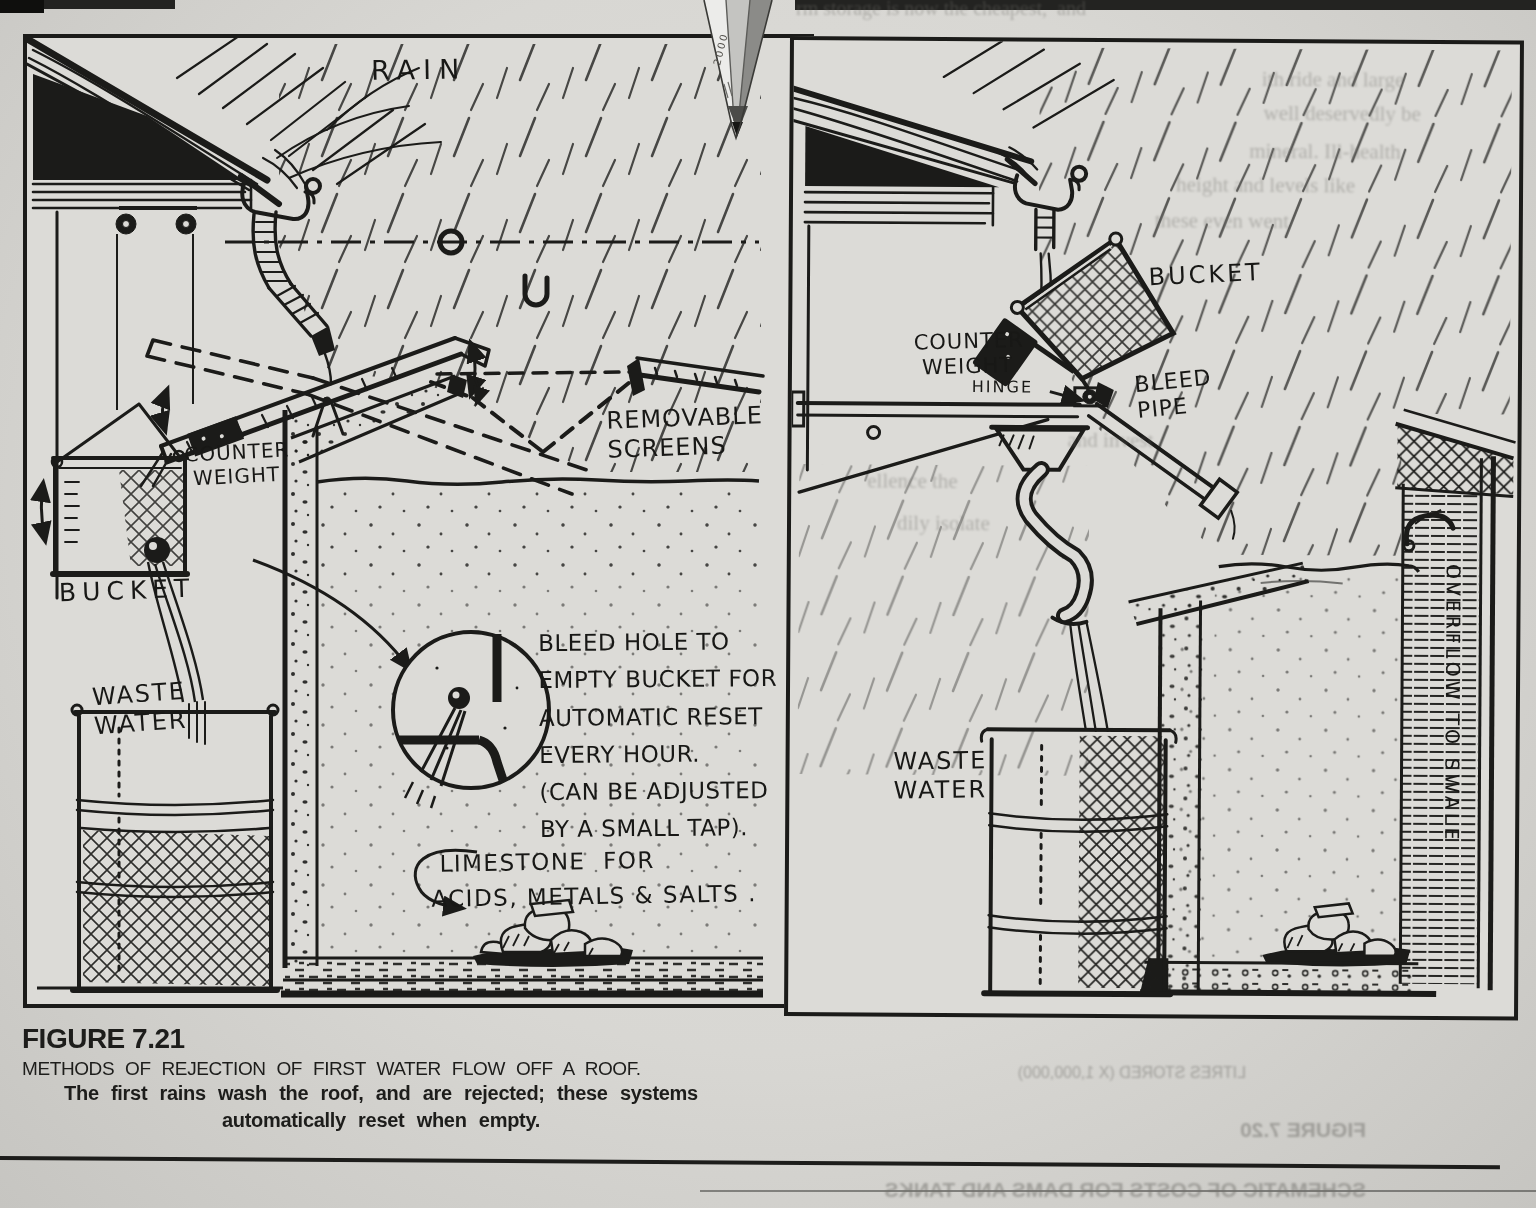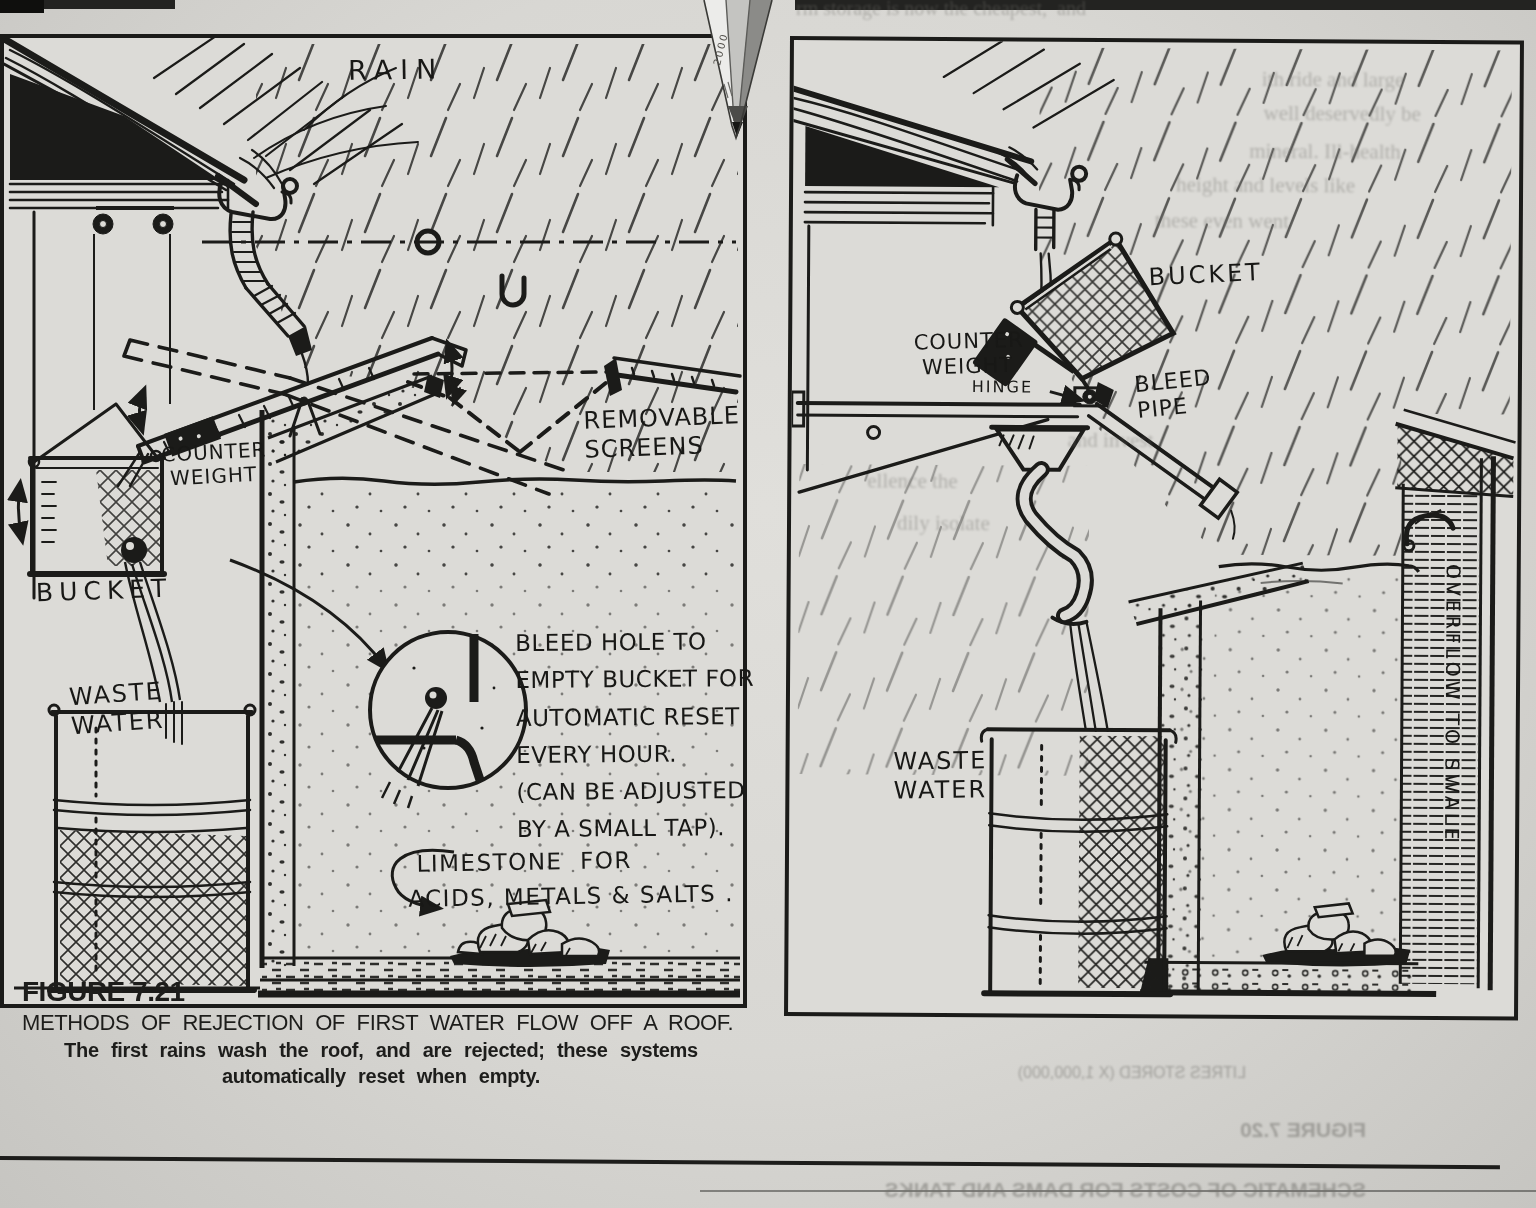--- a/index.html
+++ b/index.html
@@ -6,24 +6,24 @@
   .page{position:relative;width:1536px;height:1208px;overflow:hidden;
         background:radial-gradient(ellipse at 50% 42%, #e0dfdb 0%, #d8d7d3 55%, #c6c5c1 100%);
         font-family:"DejaVu Sans",sans-serif;}
   .edge-band{position:absolute;background:#232321;}
   .panel{position:absolute;border:4px solid #1b1b19;background:#dcdbd7;}
   .panel svg{position:absolute;left:0;top:0;}
   .hand{position:absolute;color:#181816;font-weight:500;white-space:pre;line-height:1.2;}
   .ghost{position:absolute;color:#6f6e69;font-family:"Liberation Serif",serif;
          opacity:.40;filter:blur(1.2px);white-space:pre;}
   .ghost-flip{transform:scaleX(-1);}
-  .caption{position:absolute;left:22px;top:976px;width:718px;color:#1d1d1b;
+  .caption{position:absolute;left:22px;top:1023px;width:718px;color:#1d1d1b;
            font-family:"Liberation Sans",sans-serif;}
   .cap-num{font-size:28px;font-weight:700;letter-spacing:-.5px;}
-  .cap-title{font-size:22px;font-weight:400;letter-spacing:-.4px;word-spacing:6px;line-height:1.22;margin-top:2px;}
+  .cap-title{font-size:19px;font-weight:400;letter-spacing:-.4px;word-spacing:6px;line-height:1.22;margin-top:2px;}
   .cap-sub{font-size:20px;font-weight:700;letter-spacing:-.3px;word-spacing:7px;line-height:1.33;margin-top:0;text-align:center;}
   .rule{position:absolute;background:#1d1d1b;}
   
   .lp-rain{left:344px;top:16px;font-size:27px;letter-spacing:8px;transform:rotate(-1deg);}
   .lp-screens{left:580px;top:366px;font-size:24px;letter-spacing:1px;transform:rotate(-2deg);}
   .lp-cw{left:158px;top:402px;font-size:20px;letter-spacing:1px;transform:rotate(-3deg);}
   .lp-bucket{left:32px;top:538px;font-size:25px;letter-spacing:6px;transform:rotate(-2deg);}
   .lp-ww{left:66px;top:642px;font-size:24px;letter-spacing:2px;transform:rotate(-4deg);}
   .lp-bleed{left:512px;top:586px;font-size:23px;letter-spacing:.5px;line-height:1.62;transform:rotate(-.5deg);}
   .lp-lime{left:404px;top:806px;font-size:23px;letter-spacing:1.5px;line-height:1.5;transform:rotate(-1deg);}
@@ -53,21 +53,21 @@
 <body>
 
 <div class="page">
 
   <div class="edge-band" style="left:0;top:0;width:175px;height:9px;"></div>
   <div class="edge-band" style="left:0;top:0;width:44px;height:13px;background:#0f0f0d;"></div>
   <div class="edge-band" style="left:795px;top:0;width:741px;height:10px;"></div>
 
   <div class="ghost g-top">rm storage is now the cheapest,  and</div>
 
-  <section class="panel" style="left:0;top:34px;width:739px;height:966px;">
+  <section class="panel" style="left:23px;top:34px;width:739px;height:966px;padding-left:44px;">
     <svg viewBox="0 0 739 966" width="739" height="966">
       <defs>
         <pattern id="LrainP" width="66" height="76" patternUnits="userSpaceOnUse">
           <path d="M46,4 L31,42" stroke="#2d2d2b" stroke-width="2.6" stroke-linecap="round"></path>
           <path d="M18,30 L8,60" stroke="#2d2d2b" stroke-width="2.2" stroke-linecap="round"></path>
           <path d="M60,46 L48,72" stroke="#2d2d2b" stroke-width="2.2" stroke-linecap="round"></path>
         </pattern>
         <pattern id="Ldots" width="48" height="40" patternUnits="userSpaceOnUse">
           <circle cx="8" cy="7" r="1.7" fill="#1b1b19"></circle>
             <circle cx="30" cy="16" r="1.4" fill="#1b1b19"></circle>

